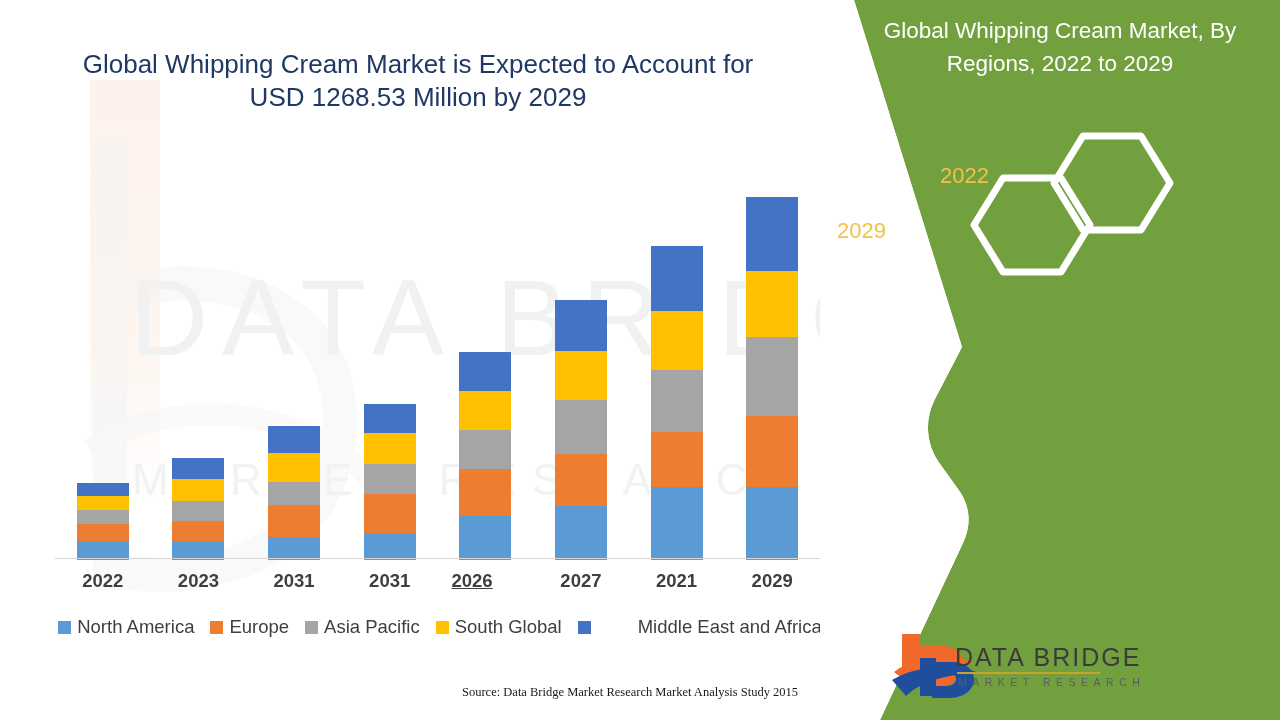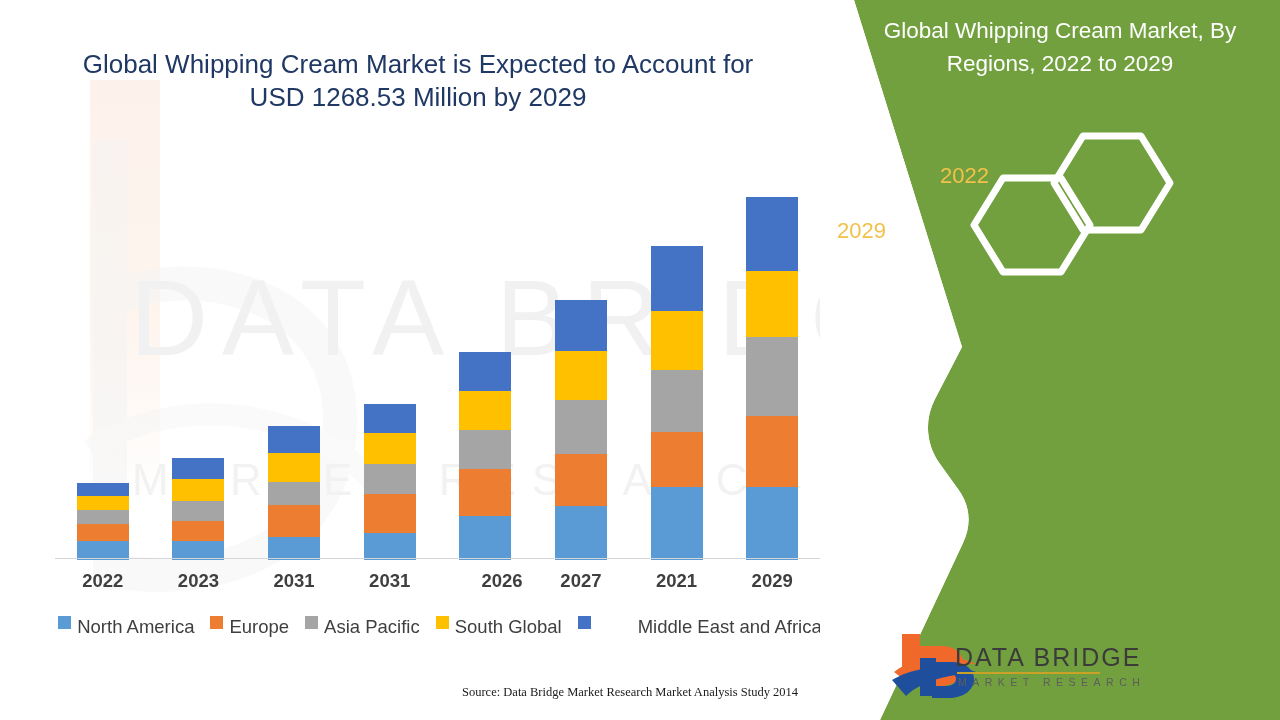--- a/index.html
+++ b/index.html
@@ -128,20 +128,21 @@
     left: 55px;
     top: 616px;
     width: 770px;
     display: flex;
     align-items: center;
     justify-content: center;
     gap: 0px;
   }
   .legend-item {
     display: flex;
+    align-items: center;
     margin-right: 16px;
   }
   .legend-item:last-child { margin-right: 0; gap: 41px; }
   .legend-swatch {
     width: 13px;
     height: 13px;
     margin-right: 6px;
     flex: 0 0 auto;
   }
   .legend-label {
@@ -330,21 +331,21 @@
           <div class="seg" style="height: 73.2143px; background: rgb(91, 155, 213);"></div>
         </div>
       </div>
   </div>
   <div class="axis-line"></div>
   <div class="xlabels" id="xlabels">
       <div class="xlabel" style="left: 47.8125px;">2022</div>
       <div class="xlabel" style="left: 143.438px;">2023</div>
       <div class="xlabel" style="left: 239.062px;">2031</div>
       <div class="xlabel" style="left: 334.688px;">2031</div>
-      <div class="xlabel" style="left: 447px;">2026</div>
+      <div class="xlabel" style="left: 417px; text-decoration: underline;">2026</div>
       <div class="xlabel" style="left: 525.938px;">2027</div>
       <div class="xlabel" style="left: 621.562px;">2021</div>
       <div class="xlabel" style="left: 717.188px;">2029</div>
     </div>
 
   <div class="legend" id="legend">
       <div class="legend-item">
         <span class="legend-swatch" style="background: rgb(91, 155, 213);"></span>
         <span class="legend-label">North America</span>
       </div>
@@ -359,21 +360,21 @@
       <div class="legend-item">
         <span class="legend-swatch" style="background: rgb(255, 192, 0);"></span>
         <span class="legend-label">South Global</span>
       </div>
       <div class="legend-item">
         <span class="legend-swatch" style="background: rgb(68, 114, 196);"></span>
         <span class="legend-label">Middle East and Africa</span>
       </div>
     </div>
 
-  <div class="footer-source">Source: Data Bridge Market Research Market Analysis Study 2014</div>
+  <div class="footer-source">Source: Data Bridge Market Research Market Analysis Study 2015</div>
 
   <div class="green-panel">
     <svg width="460" height="720" viewBox="0 0 460 720" style="position:absolute;left:0;top:0;">
       <path d="M 34 0 L 460 0 L 460 720 L 60 720 L 143 543 C 152 524, 150 505, 138 489 L 120 464 C 106 445, 104 420, 115 399 L 142 347 L 34 0 Z" fill="#72A03F"></path>
       <path d="M 34 0 L 142 347 L 115 399 C 104 420, 106 445, 120 464 L 138 489 C 150 505, 152 524, 143 543 L 60 720 L 0 720 L 0 0 Z" fill="#ffffff"></path>
     </svg>
 
     <div class="green-content">
       <div class="panel-title">Global Whipping Cream Market, By Regions, 2022 to 2029</div>
 

